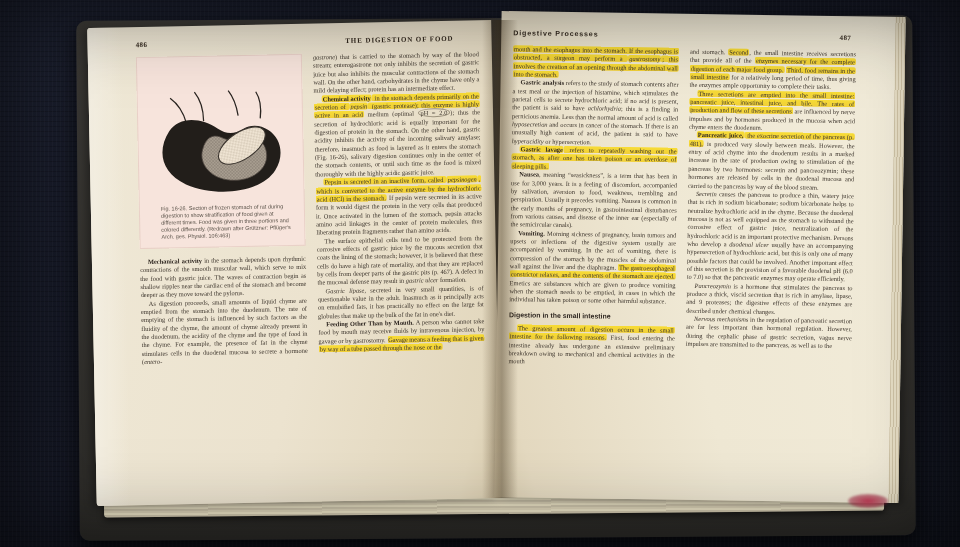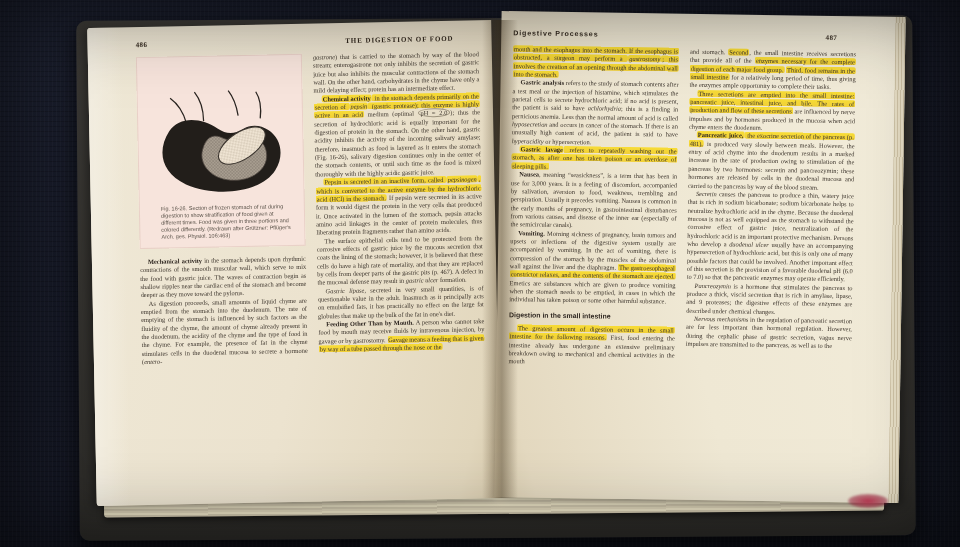--- a/index.html
+++ b/index.html
@@ -39,21 +39,21 @@
     background:repeating-linear-gradient(90deg,#cfc3a6 0 1px,#e8dfc6 1px 3px);}
 
   
   .content{position:absolute;color:#3c342c;}
   .lp-content{left:48px;top:14px;width:344px;height:452px;}
   .rp-content{left:12px;top:18px;width:344px;height:456px;}
   .head-row{display:flex;align-items:baseline;font-weight:bold;font-size:7px;letter-spacing:.4px;color:#33291f;margin-bottom:8px;}
   .running-head{letter-spacing:.9px;}
   .lp-content .running-head{margin-left:auto;margin-right:26px;}
   .rp-content .head-row{font-family:"Liberation Sans",sans-serif;}
-  .rp-content .pageno{margin-left:auto;margin-right:20px;font-family:"Liberation Serif",serif;}
+  .rp-content .pageno{margin-left:auto;margin-right:6px;font-family:"Liberation Serif",serif;}
 
   .cols{display:flex;gap:11px;}
   .col{width:166px;font-size:6.4px;line-height:8.35px;text-align:justify;}
   .para{margin:0;}
   .para.ind{text-indent:8px;}
   .bd{font-weight:bold;color:#2e2620;}
   .it{font-style:italic;}
   .hl{background:linear-gradient(rgba(249,219,32,.88),rgba(241,202,22,.82));
       box-decoration-break:clone;-webkit-box-decoration-break:clone;border-radius:2px;padding:0 1px;}
   .circ{border:1px solid rgba(105,95,75,.6);border-radius:50%;padding:0 2px;}

